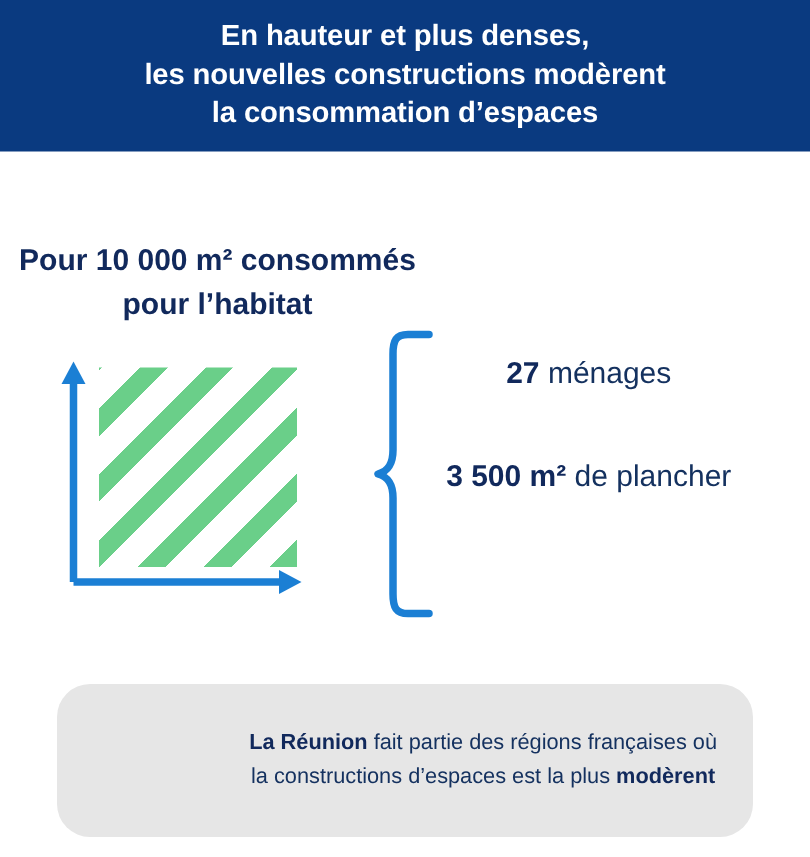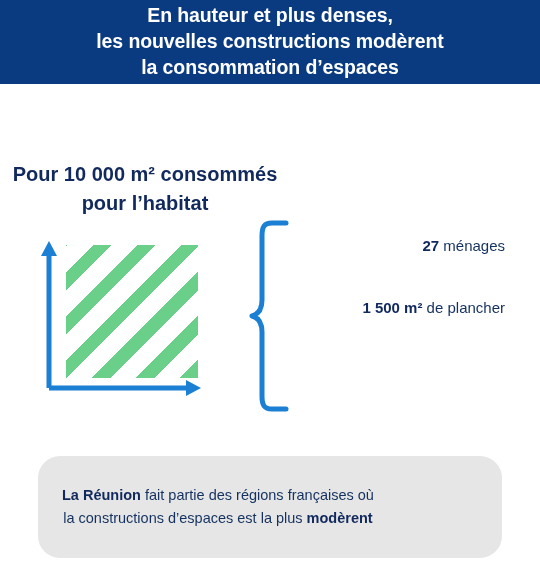--- a/index.html
+++ b/index.html
@@ -14,21 +14,21 @@
     overflow: hidden;
     position: relative;
   }
 
   
   .header-band {
     position: absolute;
     left: 0;
     top: 0;
     width: 540px;
-    height: 84px;
+    height: 101px;
     background: #0A3A80;
     display: flex;
     align-items: center;
     justify-content: center;
   }
   .header-title {
     color: #ffffff;
     font-size: 19.5px;
     font-weight: bold;
     line-height: 1.33;
@@ -89,42 +89,42 @@
     height: 196px;
   }
   .callouts {
     position: absolute;
     left: 280px;
     top: 236px;
     width: 225px;
   }
   .callout {
     color: #14315F;
-    font-size: 15px;
+    font-size: 20px;
     line-height: 1.35;
-    text-align: right;
+    text-align: center;
   }
   .callout b {
     font-weight: bold;
     color: #11295C;
   }
   .callout-first { margin-bottom: 42px; }
 
   
   .footer-card {
     position: absolute;
     left: 38px;
     top: 456px;
     width: 464px;
     height: 102px;
     background: #E6E6E6;
     border-radius: 22px;
     display: flex;
     align-items: center;
-    justify-content: flex-start;
+    justify-content: flex-end;
   }
   .footer-text {
     color: #14315F;
     font-size: 14.5px;
     line-height: 1.6;
     text-align: center;
     padding: 0 24px;
   }
   .footer-text b { font-weight: bold; color: #11295C; }
 </style>
@@ -180,21 +180,21 @@
 <div class="callouts">
 
   <div class="callout callout-first">
     <div>
       <b>27</b><span> ménages</span>
     </div>
   </div>
 
   <div class="callout">
     <div>
-      <b>1 500 m²</b><span> de plancher</span>
+      <b>3 500 m²</b><span> de plancher</span>
     </div>
   </div>
 
 </div>
 
 <div class="footer-card">
   <div class="footer-text">
     <b>La Réunion</b><span> fait partie des régions françaises où</span><br>
     <span>la constructions d’espaces est la plus </span><b>modèrent</b>
   </div>

